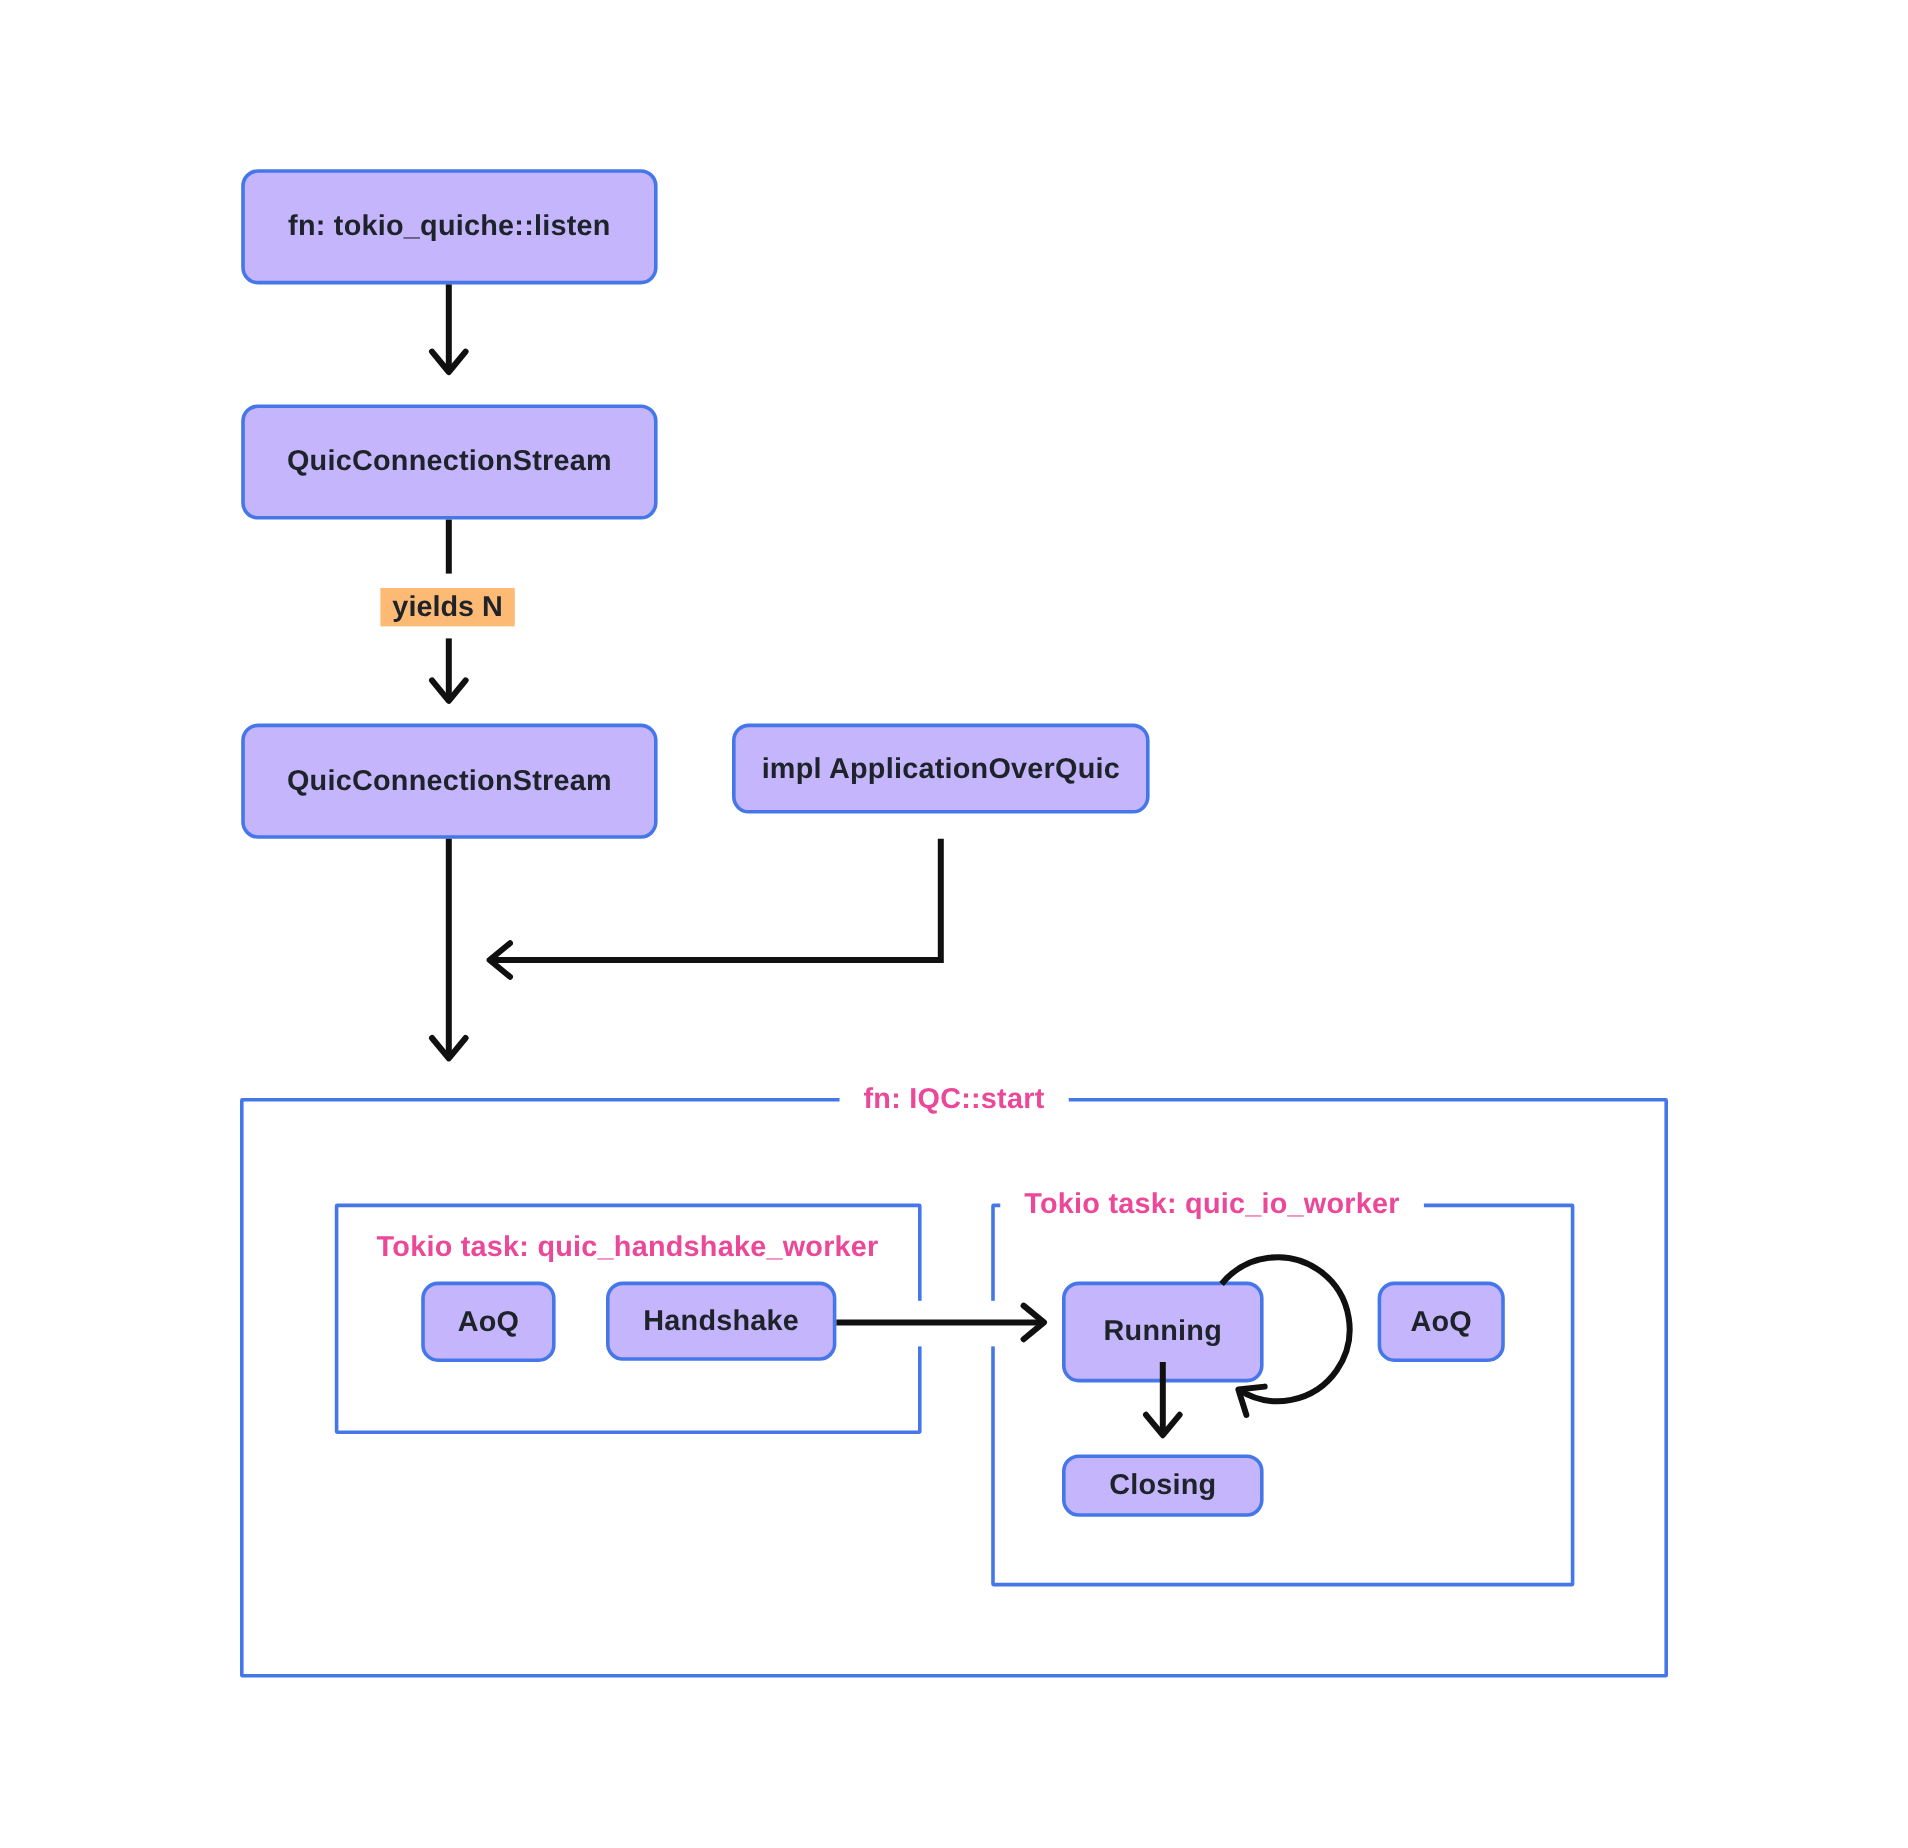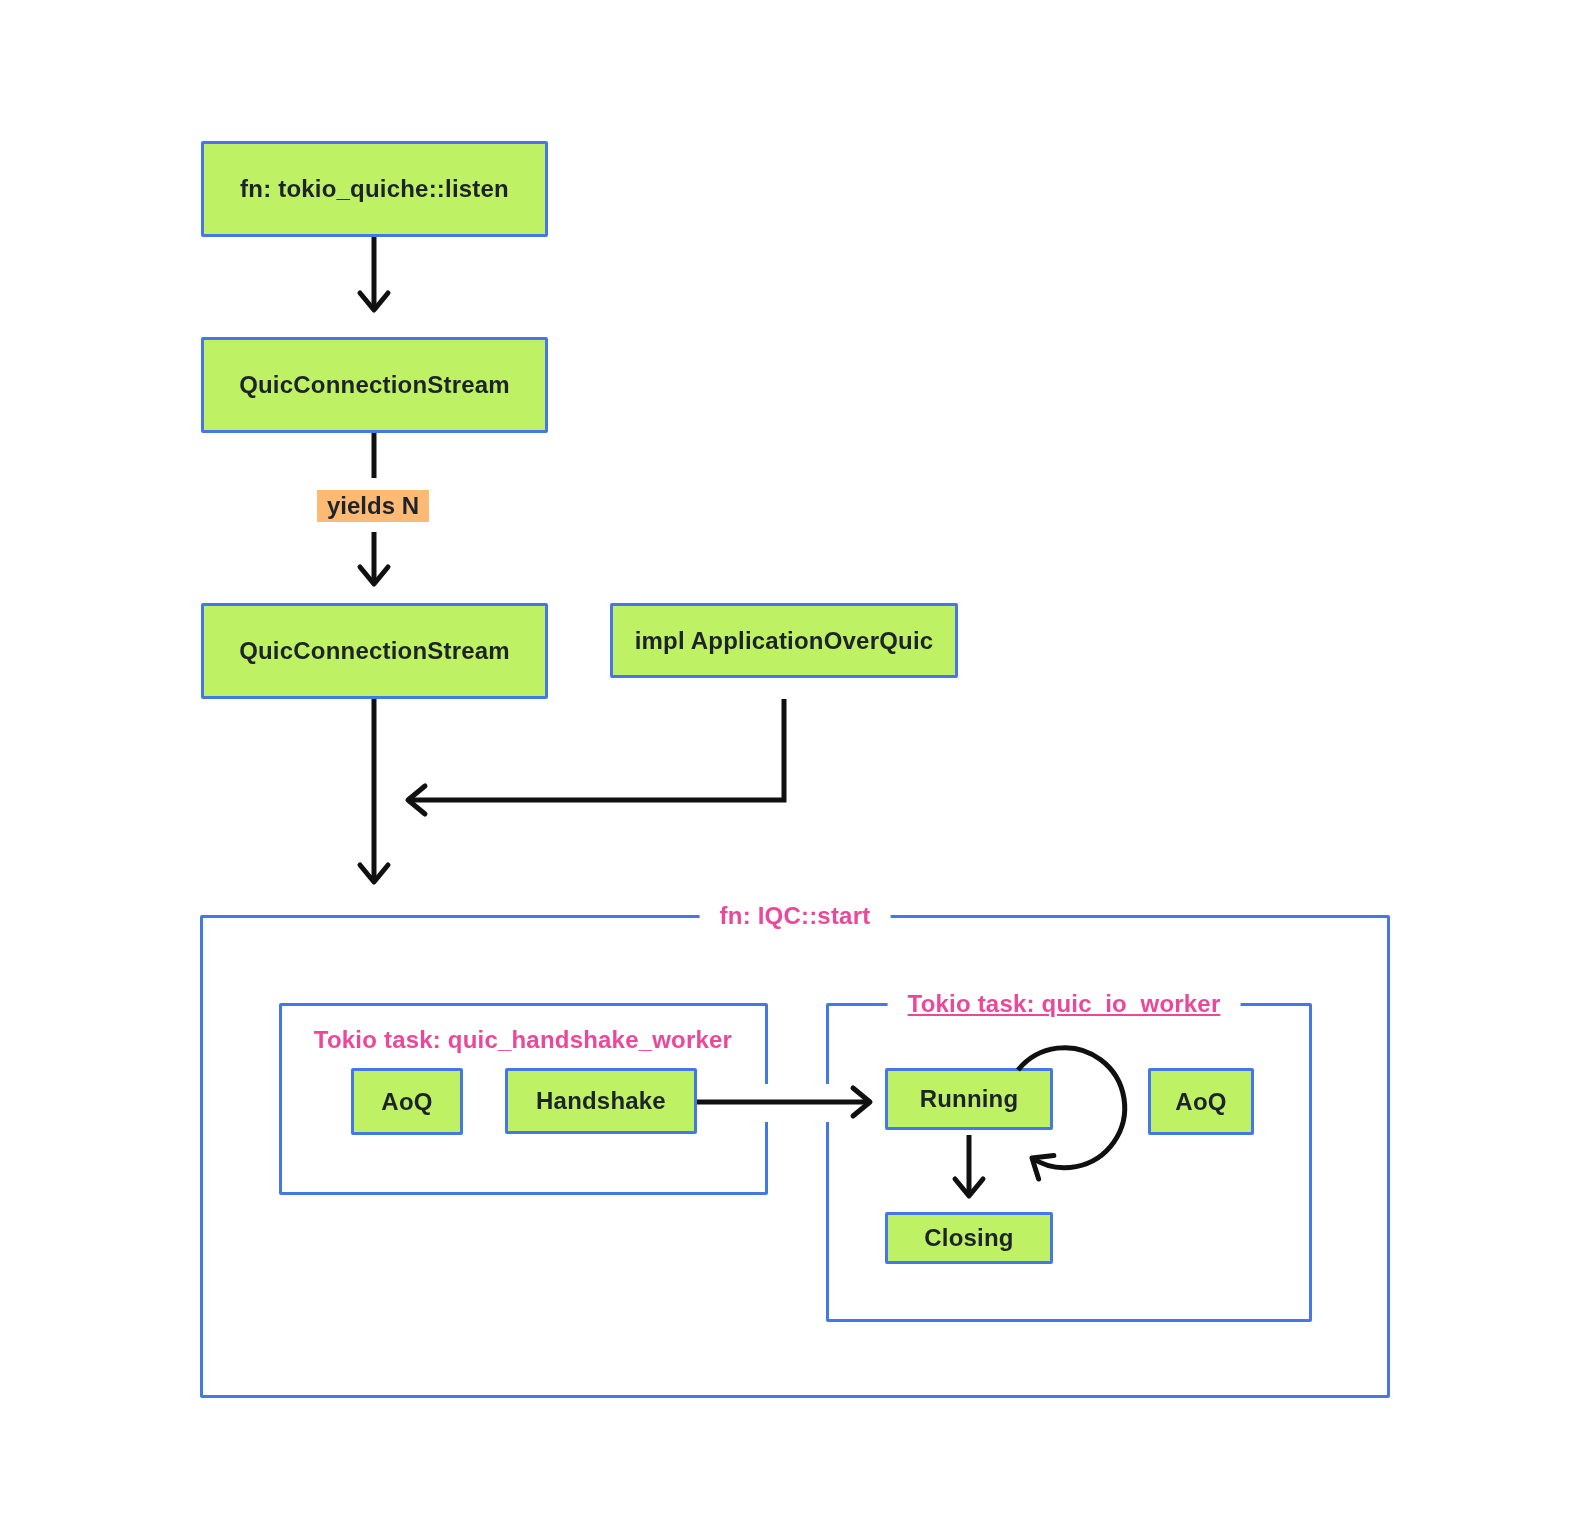--- a/index.html
+++ b/index.html
@@ -1,22 +1,22 @@
 <!DOCTYPE html>
 <html><head>
 <meta charset="utf-8">
 <style>
   html,body{margin:0;padding:0;background:#ffffff;}
   #canvas{
     position:relative;width:1590px;height:1540px;background:#ffffff;
     font-family:"Liberation Sans", sans-serif;color:#1e232a;overflow:hidden;
   }
   .node{
-    position:absolute;box-sizing:border-box;background:#bef264;
-    border:3px solid #4677e8;border-radius:2px;
+    position:absolute;box-sizing:border-box;background:#c4b5fd;
+    border:3px solid #4677e8;border-radius:14px;
     display:flex;align-items:center;justify-content:center;
     font-weight:700;font-size:24px;letter-spacing:0.2px;color:#1e232a;
   }
   .container-box{
     position:absolute;box-sizing:border-box;background:#ffffff;
     border:3px solid #4677e8;border-radius:2px;
   }
   .container-title{
     position:absolute;transform:translate(-50%,-50%);
     background:#ffffff;padding:0 20px;white-space:nowrap;
@@ -32,24 +32,24 @@
   }
   #node-listen      {left:201px;top:141px;width:347px;height:96px;}
   #node-stream      {left:201px;top:337px;width:347px;height:96px;}
   #node-iqc         {left:201px;top:603px;width:347px;height:96px;}
   #node-aoq-impl    {left:610px;top:603px;width:348px;height:75px;}
   #container-iqc-start {left:200px;top:915px;width:1190px;height:483px;}
   #title-iqc-start     {left:795px;top:916px;}
   #container-hs-worker {left:279px;top:1003px;width:489px;height:192px;}
   #title-hs-worker     {left:523px;top:1040px;}
   #container-io-worker {left:826px;top:1003px;width:486px;height:319px;}
-  #title-io-worker     {left:1064px;top:1004px;text-decoration:underline;}
+  #title-io-worker     {left:1010px;top:1004px;}
   #node-aoq-hs      {left:351px;top:1068px;width:112px;height:67px;}
   #node-handshake   {left:505px;top:1068px;width:192px;height:66px;}
-  #node-running     {left:885px;top:1068px;width:168px;height:62px;}
+  #node-running     {left:885px;top:1068px;width:168px;height:84px;}
   #node-aoq-io      {left:1148px;top:1068px;width:106px;height:67px;}
   #node-closing     {left:885px;top:1212px;width:168px;height:52px;}
   #gap-hs-right     {left:758px;top:1084px;width:16px;height:38px;}
   #gap-io-left      {left:820px;top:1084px;width:16px;height:38px;}
   #edge-label-yields{left:373px;top:506px;}
   #arrow-layer{position:absolute;left:0;top:0;width:1590px;height:1540px;pointer-events:none;}
 </style>
 </head>
 <body>
 

